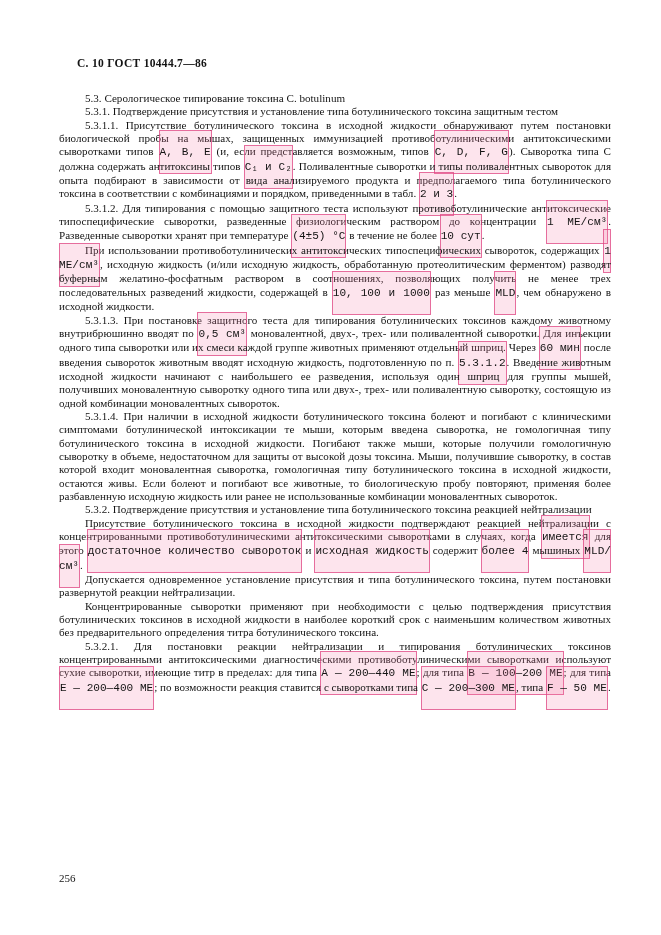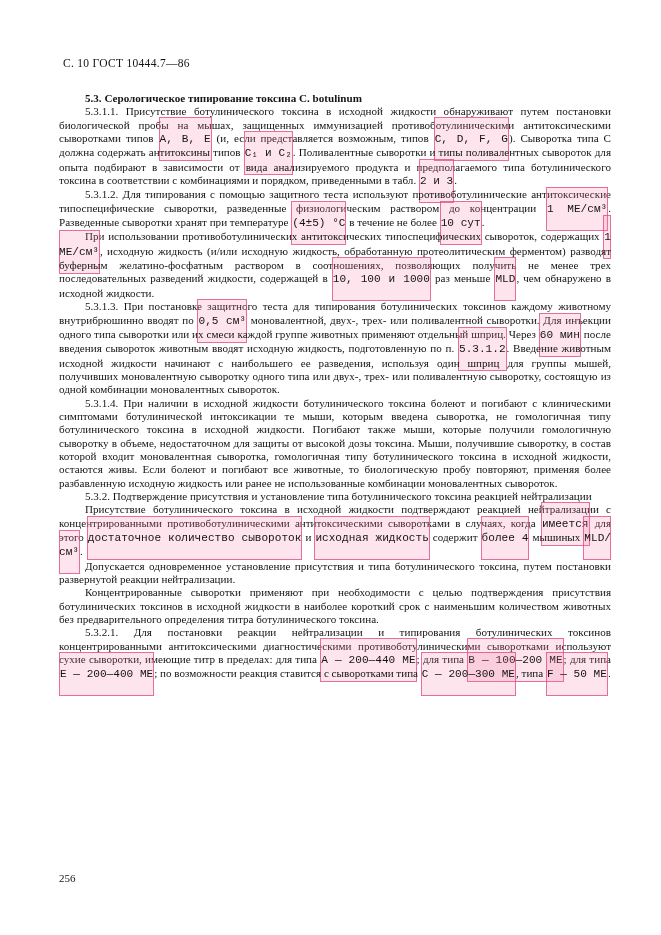--- a/index.html
+++ b/index.html
@@ -9,37 +9,37 @@
     width: 661px;
     height: 935px;
     margin: 0 auto;
     background: #ffffff;
     font-family: "Liberation Serif", "DejaVu Serif", serif;
     color: #141414;
     overflow: hidden;
   }
   .header {
     position: absolute;
-    left: 63px;
+    left: 77px;
     top: 57px;
     font-size: 11.5px;
-    font-weight: normal;
+    font-weight: bold;
     letter-spacing: 0.3px;
   }
   .body-text {
     position: absolute;
     left: 59px;
     top: 92px;
     width: 552px;
     font-size: 11.1px;
     line-height: 13.35px;
     text-align: justify;
   }
   .para { text-indent: 26px; }
-  .para.bold { font-weight: bold; }
+  .para.bold { font-weight: normal; }
   .hl {
     background: rgba(246, 120, 165, 0.20);
     box-shadow: inset 0 0 0 1px rgba(222, 70, 130, 0.75);
     border-radius: 0;
     padding: 16px 1px;
     font-family: Liberation Mono, monospace;
   }
   .footer {
     position: absolute;
     left: 59px;
@@ -50,20 +50,21 @@
   }
 </style>
 </head>
 <body>
 
 <div class="page">
   <div class="header">С. 10 ГОСТ 10444.7—86</div>
 
   <div class="body-text">
       <p class="para bold">5.3. Серологическое типирование токсина C. botulinum</p>
+      <p class="para">5.3.1. Подтверждение присутствия и установление типа ботулинического токсина защитным тестом</p>
       <p class="para">5.3.1.1. Присутствие ботулинического токсина в исходной жидкости обнаруживают путем постановки биологической пробы на мышах, защищенных иммунизацией противоботулиническими антитоксическими сыворотками типов <span class="hl">А, В, Е</span> (и, если представляется возможным, типов <span class="hl">С, D, F, G</span>). Сыворотка типа С должна содержать антитоксины типов <span class="hl">С₁ и С₂</span>. Поливалентные сыворотки и типы поливалентных сывороток для опыта подбирают в зависимости от вида анализируемого продукта и предполагаемого типа ботулинического токсина в соответствии с комбинациями и порядком, приведенными в табл. <span class="hl">2 и 3</span>.</p>
       <p class="para">5.3.1.2. Для типирования с помощью защитного теста используют противоботулинические антитоксические типоспецифические сыворотки, разведенные физиологическим раствором до концентрации <span class="hl">1 МЕ/см³</span>. Разведенные сыворотки хранят при температуре <span class="hl">(4±5) °С</span> в течение не более <span class="hl">10 сут</span>.</p>
       <p class="para">При использовании противоботулинических антитоксических типоспецифических сывороток, содержащих <span class="hl">1 МЕ/см³</span>, исходную жидкость (и/или исходную жидкость, обработанную протеолитическим ферментом) разводят буферным желатино-фосфатным раствором в соотношениях, позволяющих получить не менее трех последовательных разведений жидкости, содержащей в <span class="hl">10, 100 и 1000</span> раз меньше <span class="hl">MLD</span>, чем обнаружено в исходной жидкости.</p>
       <p class="para">5.3.1.3. При постановке защитного теста для типирования ботулинических токсинов каждому животному внутрибрюшинно вводят по <span class="hl">0,5 см³</span> моновалентной, двух-, трех- или поливалентной сыворотки. Для инъекции одного типа сыворотки или их смеси каждой группе животных применяют отдельный шприц. Через <span class="hl">60 мин</span> после введения сывороток животным вводят исходную жидкость, подготовленную по п. <span class="hl">5.3.1.2</span>. Введение животным исходной жидкости начинают с наибольшего ее разведения, используя один шприц для группы мышей, получивших моновалентную сыворотку одного типа или двух-, трех- или поливалентную сыворотку, состоящую из одной комбинации моновалентных сывороток.</p>
       <p class="para">5.3.1.4. При наличии в исходной жидкости ботулинического токсина болеют и погибают с клиническими симптомами ботулинической интоксикации те мыши, которым введена сыворотка, не гомологичная типу ботулинического токсина в исходной жидкости. Погибают также мыши, которые получили гомологичную сыворотку в объеме, недостаточном для защиты от высокой дозы токсина. Мыши, получившие сыворотку, в состав которой входит моновалентная сыворотка, гомологичная типу ботулинического токсина в исходной жидкости, остаются живы. Если болеют и погибают все животные, то биологическую пробу повторяют, применяя более разбавленную исходную жидкость или ранее не использованные комбинации моновалентных сывороток.</p>
       <p class="para">5.3.2. Подтверждение присутствия и установление типа ботулинического токсина реакцией нейтрализации</p>
       <p class="para">Присутствие ботулинического токсина в исходной жидкости подтверждают реакцией нейтрализации с концентрированными противоботулиническими антитоксическими сыворотками в случаях, когда <span class="hl">имеется</span> для этого <span class="hl">достаточное количество сывороток</span> и <span class="hl">исходная жидкость</span> содержит <span class="hl">более 4</span> мышиных <span class="hl">MLD/см³</span>.</p>
       <p class="para">Допускается одновременное установление присутствия и типа ботулинического токсина, путем постановки развернутой реакции нейтрализации.</p>
       <p class="para">Концентрированные сыворотки применяют при необходимости с целью подтверждения присутствия ботулинических токсинов в исходной жидкости в наиболее короткий срок с наименьшим количеством животных без предварительного определения титра ботулинического токсина.</p>
       <p class="para">5.3.2.1. Для постановки реакции нейтрализации и типирования ботулинических токсинов концентрированными антитоксическими диагностическими противоботулиническими сыворотками используют сухие сыворотки, имеющие титр в пределах: для типа <span class="hl">А — 200—440 МЕ</span>; для типа <span class="hl">В — 100—200 МЕ</span>; для типа <span class="hl">Е — 200—400 МЕ</span>; по возможности реакция ставится с сыворотками типа <span class="hl">С — 200—300 МЕ</span>, типа <span class="hl">F — 50 МЕ</span>.</p>

